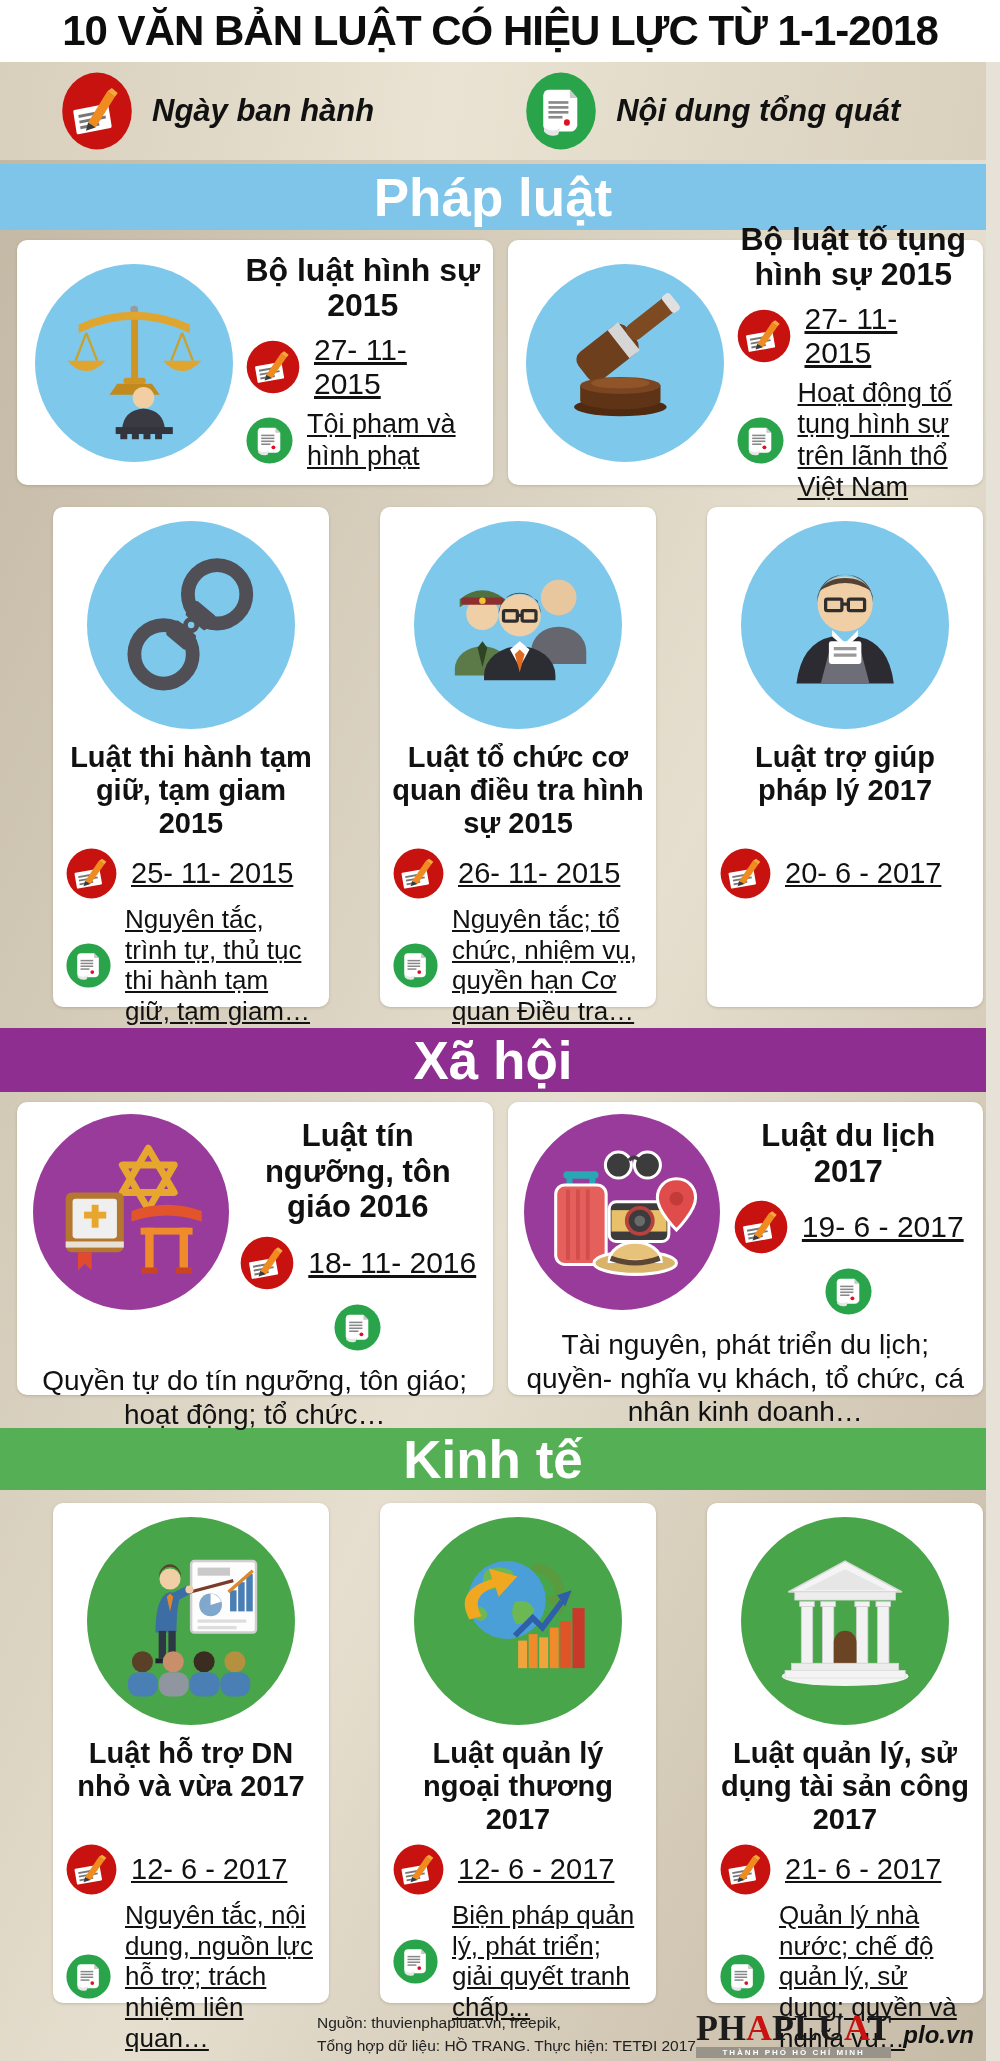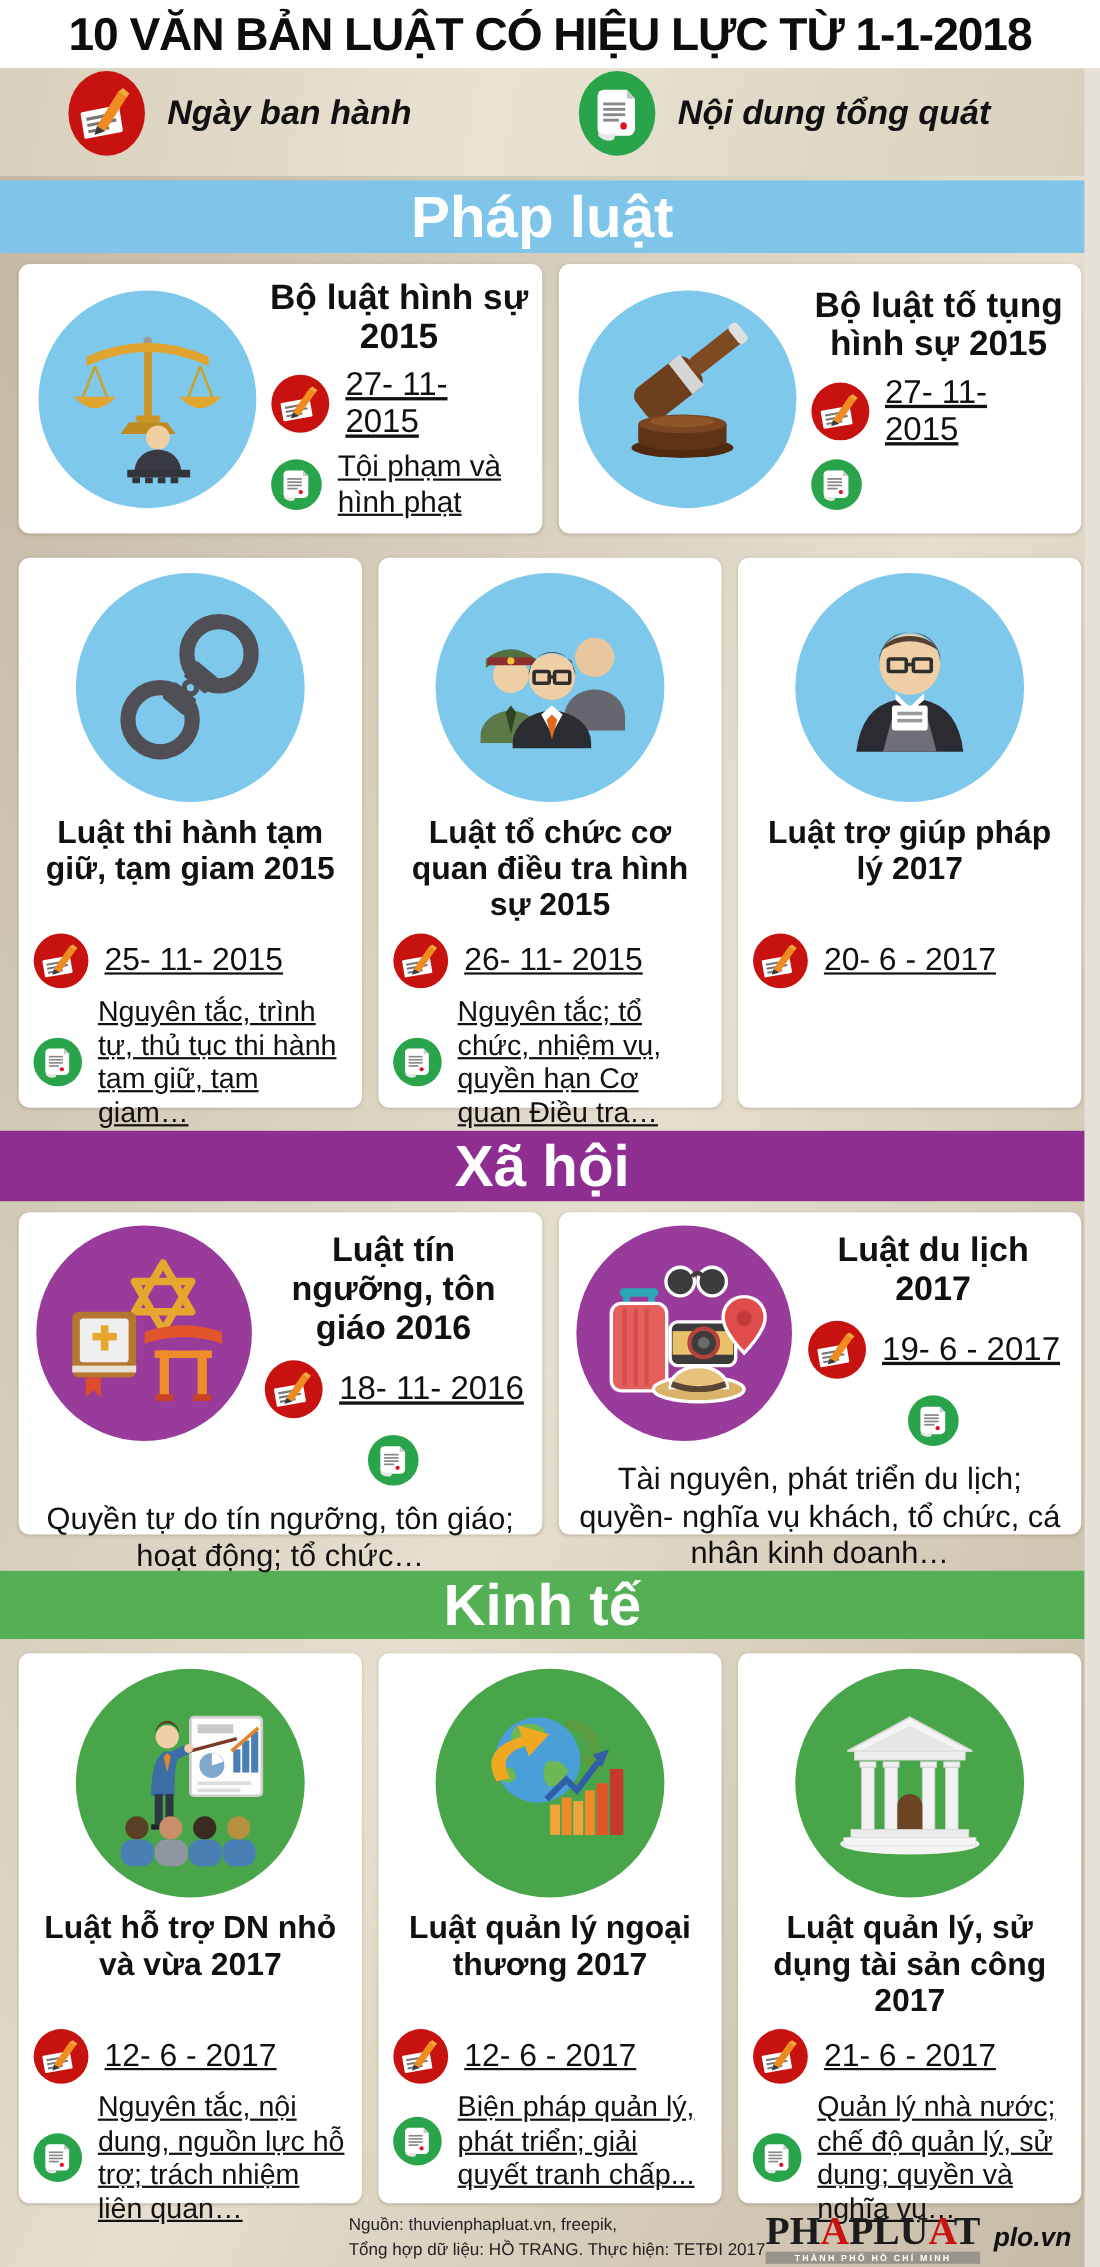--- a/index.html
+++ b/index.html
@@ -5,21 +5,21 @@
   html,body{margin:0;padding:0;}
   .page{
     position:relative;width:1000px;height:2061px;overflow:hidden;box-sizing:border-box;
     background:linear-gradient(115deg,#c0b5a1 0%,#d5ccba 30%,#e6dfcf 55%,#d2c8b5 80%,#c6bba7 100%);
     font-family:"Liberation Sans","DejaVu Sans",sans-serif;color:#111;
   }
   .rightstrip{position:absolute;right:0;top:62px;width:14px;bottom:0;background:#e7e2d8;}
   .titlebar{height:62px;background:#fff;display:flex;align-items:center;justify-content:center;
     font-weight:bold;font-size:42px;letter-spacing:-1px;color:#0d0d0d;position:relative;z-index:2;}
   .legend{height:98px;width:986px;background:linear-gradient(100deg,#d8cfbc,#eae3d3 45%,#d9d0bd);
-    display:flex;align-items:flex-start;padding-left:60px;box-sizing:border-box;}
+    display:flex;align-items:center;padding-left:60px;box-sizing:border-box;}
   .legend .item{display:flex;align-items:center;gap:18px;font-size:31px;font-weight:bold;font-style:italic;}
   .legend .item + .item{margin-left:150px;}
   .mi-oval{width:74px;height:82px;flex:none;}
   .band{height:66px;width:986px;display:flex;align-items:center;justify-content:center;
     color:#fff;font-weight:bold;font-size:53px;margin-top:4px;}
   .band.blue{background:#7ec5e9;}
   .band.purple{background:#8e2e90;height:64px;margin-top:21px;}
   .band.green{background:#55b055;height:62px;margin-top:33px;}
   .cards{display:flex;gap:15px;padding:0 17px;margin-top:10px;}
   .cards.r1{margin-top:10px;}
@@ -37,21 +37,21 @@
   .card-h .right{flex:1;display:flex;flex-direction:column;align-items:center;}
   .card-h h3{margin:0 0 10px;font-size:32px;line-height:1.1;text-align:center;}
   .meta{display:flex;align-items:center;gap:13px;width:100%;text-decoration:underline;}
   .meta + .meta{margin-top:8px;}
   .mi{flex:none;}
   .mi.d{width:56px;height:56px;}
   .mi.n{width:49px;height:49px;}
   .meta .dtxt{font-size:30px;}
   .meta .ntxt{font-size:27px;line-height:1.16;}
   
-  .card-v{height:500px;display:flex;flex-direction:column;align-items:center;padding:12px 12px 10px;}
+  .card-v{height:500px;display:flex;flex-direction:column;align-items:center;padding:12px 12px 10px;margin-left:36px;}
   .card-v .icon-circle{width:208px;height:208px;margin-top:2px;}
   .card-v h3{margin:12px 0 0;font-size:29px;line-height:1.13;text-align:center;min-height:102px;}
   .card-v .meta{margin-top:4px;}
   .card-v .mi.d{width:53px;height:53px;}
   .card-v .mi.n{width:47px;height:47px;}
   .card-v .dtxt{font-size:29px;}
   .card-v .ntxt{font-size:26px;line-height:1.18;}
   
   .card-s{height:293px;padding:12px 16px 10px;display:flex;flex-direction:column;}
   .card-s .top{display:flex;gap:10px;justify-content:flex-end;}
@@ -339,20 +339,21 @@
         <div class="meta date">
           <svg class="mi d" viewBox="0 0 100 100">
               <use href="#i-date"></use>
             </svg>
           <span class="dtxt">27- 11- 2015</span>
         </div>
         <div class="meta note">
           <svg class="mi n" viewBox="0 0 100 100">
               <use href="#i-note"></use>
             </svg>
+          <span class="ntxt">Hoạt động tố tụng hình sự trên lãnh thổ Việt Nam</span>
         </div>
       </div>
     </div>
   </div>
 
   <div class="cards r2">
     <div class="card card-v">
       <div class="icon-circle cblue">
         <svg viewBox="0 0 200 200">
             <use href="#i-cuffs"></use>

